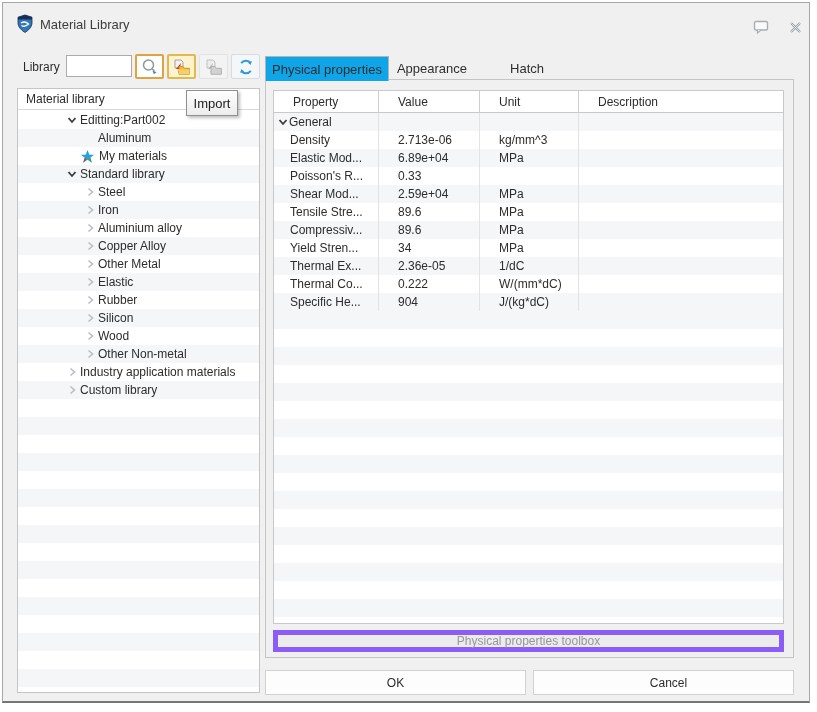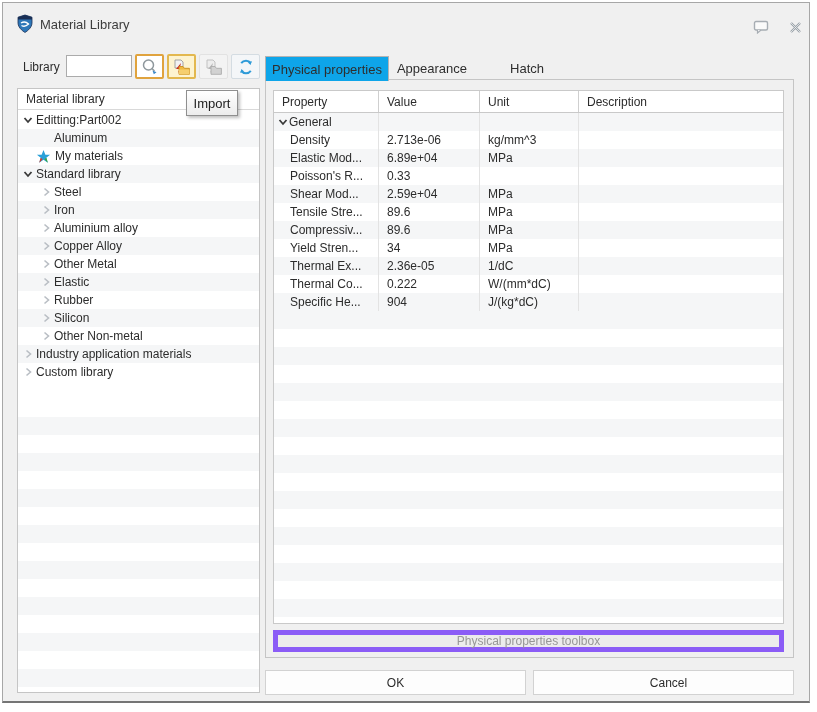--- a/index.html
+++ b/index.html
@@ -45,38 +45,38 @@
   
   .pane { position: absolute; left: 262px; top: 76px; width: 529px; height: 579px;
           background: #f0f0f0; border: 1px solid #c5c5c5; }
 
   
   .tree-panel { position: absolute; left: 14px; top: 85px; width: 243px; height: 605px;
                 background: #ffffff; border: 1px solid #c5c5c5; overflow: hidden; }
   .tree-header { height: 21px; background: #ffffff; border-bottom: 1px solid #d9d9d9;
                  display: flex; align-items: center; padding-left: 8px; color: #2c2c2c; }
   .tree-rows { position: absolute; left: 0; top: 22px; right: 0; bottom: 0; }
-  .trow { height: 18px; display: flex; align-items: center; background: #ffffff; }
+  .trow { height: 18px; display: flex; align-items: center; background: #ffffff; padding-left: 44px; }
   .trow:nth-child(even) { background: #f5f6f7; }
   .tree-fill { position: absolute; left: 0; right: 0; top: 288px; bottom: 0;
                background: repeating-linear-gradient(#ffffff 0 18px, #f5f6f7 18px 36px); }
   .chev { width: 12px; height: 12px; display: inline-flex; align-items: center; justify-content: center; flex: none; }
   .lvl0 .chev { margin-left: 4px; }
   .lvl1 .chev, .lvl1 .leaf-sp { margin-left: 22px; }
   .leaf-sp { width: 12px; flex: none; }
   .star-ico { width: 15px; height: 15px; margin-left: 18px; margin-right: 2px; flex: none; }
   .tlabel { padding-left: 2px; white-space: nowrap; }
 
   
   .ptable { position: absolute; left: 270px; top: 87px; width: 511px; height: 534px;
             background: #ffffff; border: 1px solid #c9c9c9; overflow: hidden; }
   .prow { display: flex; height: 18px; align-items: stretch; background: #ffffff; }
   .prow:nth-child(even) { background: #f5f6f7; }
   .phead { display: flex; height: 22px; background: #ffffff; border-bottom: 1px solid #c9c9c9; }
-  .pc { display: flex; align-items: center; padding-left: 8px; overflow: hidden; white-space: nowrap; }
+  .pc { display: flex; align-items: center; padding-left: 19px; overflow: hidden; white-space: nowrap; }
   .c1 { width: 105px; } .c2 { width: 101px; } .c3 { width: 99px; } .c4 { flex: 1; }
   .phead .pc { border-right: 1px solid #cfcfcf; color: #2c2c2c; }
   .phead .c4 { border-right: none; }
   .prow .pc  { border-right: 1px solid #e3e3e3; }
   .prow .c4  { border-right: none; }
   .prow .c1.child { padding-left: 16px; }
   .prow .c1.group { padding-left: 3px; }
   .table-fill { position: absolute; left: 0; right: 0; top: 220px; bottom: 0;
                 background: repeating-linear-gradient(#f5f6f7 0 18px, #ffffff 18px 36px); }
 
@@ -259,20 +259,28 @@
               </svg>
             </span>
           <span class="tlabel">Silicon</span>
         </div>
         <div class="trow lvl1">
           <span class="chev">
               <svg width="10" height="10" viewBox="0 0 10 10">
                 <path d="M3.5 1.5 L7.5 5 L3.5 8.5" fill="none" stroke="#b9bec4" stroke-width="1.6"></path>
               </svg>
             </span>
+          <span class="tlabel">Wood</span>
+        </div>
+        <div class="trow lvl1">
+          <span class="chev">
+              <svg width="10" height="10" viewBox="0 0 10 10">
+                <path d="M3.5 1.5 L7.5 5 L3.5 8.5" fill="none" stroke="#b9bec4" stroke-width="1.6"></path>
+              </svg>
+            </span>
           <span class="tlabel">Other Non-metal</span>
         </div>
         <div class="trow lvl0">
           <span class="chev">
               <svg width="10" height="10" viewBox="0 0 10 10">
                 <path d="M3.5 1.5 L7.5 5 L3.5 8.5" fill="none" stroke="#b9bec4" stroke-width="1.6"></path>
               </svg>
             </span>
           <span class="tlabel">Industry application materials</span>
         </div>

